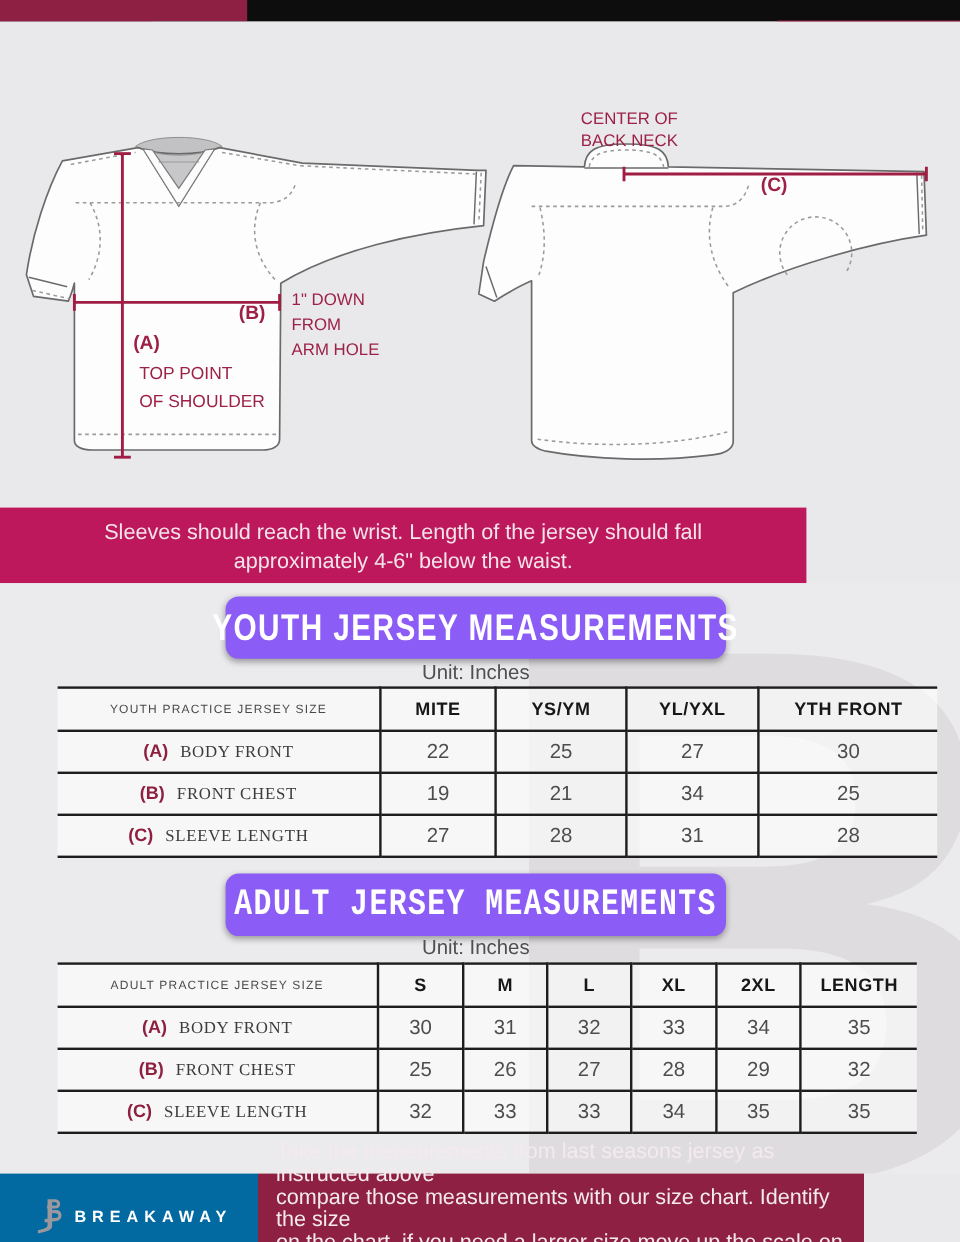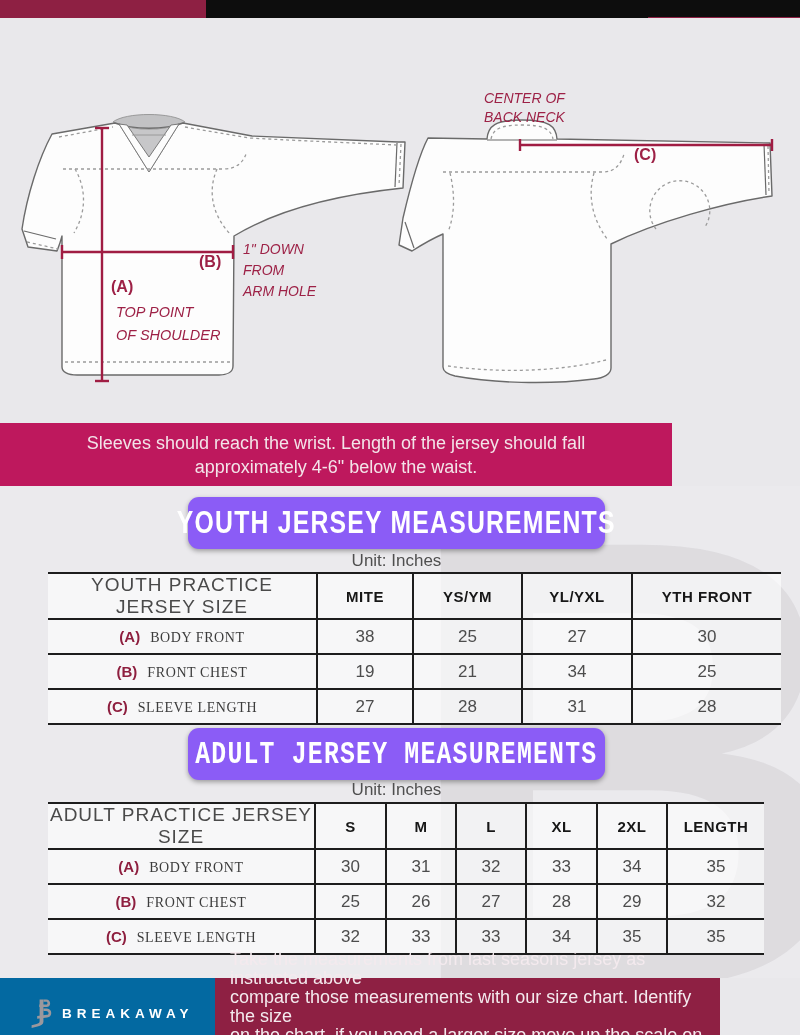--- a/index.html
+++ b/index.html
@@ -22,21 +22,21 @@
   .year-box{
     position:absolute;left:648px;top:17px;width:152px;height:51px;background:#8e2043;
     display:flex;align-items:center;justify-content:center;
     color:#f7eef1;font-weight:bold;font-size:21px;letter-spacing:3px;white-space:nowrap;
   }
   .logo-top{position:absolute;left:33px;top:26px;}
   
   .diagram{position:absolute;left:0;top:18px;width:800px;height:405px;background:#e9e8eb;}
   .jersey-svg{position:absolute;}
   .diag-label{position:absolute;color:#9d2146;white-space:pre-line;line-height:21px;font-size:14px;}
-  .diag-label.italic{font-style:italic;}
+  .diag-label.italic{}
   .diag-key{position:absolute;color:#9d2146;font-weight:bold;font-size:16px;}
   
   .banner{
     position:absolute;left:0;top:423px;width:672px;height:63px;background:#be185d;
     display:flex;align-items:center;justify-content:center;text-align:center;
     color:#f3e4e9;font-size:18px;line-height:24px;white-space:pre-line;
   }
   
   .lower{position:absolute;left:0;top:486px;width:800px;height:492px;background:#ebeaed;overflow:hidden;}
   .watermark{
@@ -60,21 +60,21 @@
   }
   table.size-table th,table.size-table td{
     border:2px solid #1d1d1d;background:rgba(255,255,255,0.62);
     text-align:center;vertical-align:middle;padding:0;
   }
   table.size-table th:first-child,table.size-table td:first-child{border-left:none;}
   table.size-table th:last-child,table.size-table td:last-child{border-right:none;}
   table.size-table thead tr{height:36px;}
   table.size-table tbody tr{height:35px;}
   th.c-label{
-    font-weight:normal;color:#4a4a4a;font-size:19px;letter-spacing:1px;
+    font-weight:normal;color:#4a4a4a;font-size:10px;letter-spacing:1px;
   }
   th.c-size{color:#171717;font-size:15px;letter-spacing:0.5px;}
   td.c-label{text-align:left;padding-left:21px;}
   td.c-label .key{color:#8e1f3f;font-weight:bold;font-size:15px;}
   td.c-label .lbl{color:#3c3c3c;font-size:14px;letter-spacing:0.6px;margin-left:10px;font-family:Liberation Serif, serif;}
   td.c-val{color:#4d4d4d;font-size:17px;}
   
   .footer{position:absolute;left:0;top:978px;width:800px;height:57px;}
   .footer-left{
     position:absolute;left:0;top:0;width:215px;height:71px;background:#0369a1;
@@ -214,21 +214,21 @@
             <th class="c-label">YOUTH PRACTICE JERSEY SIZE</th>
             <th class="c-size">MITE</th>
             <th class="c-size">YS/YM</th>
             <th class="c-size">YL/YXL</th>
             <th class="c-size">YTH FRONT</th>
           </tr>
         </thead>
         <tbody>
           <tr>
             <td class="c-label"><span class="key">(A)</span><span class="lbl">BODY FRONT</span></td>
-            <td class="c-val">38</td>
+            <td class="c-val">22</td>
             <td class="c-val">25</td>
             <td class="c-val">27</td>
             <td class="c-val">30</td>
           </tr>
           <tr>
             <td class="c-label"><span class="key">(B)</span><span class="lbl">FRONT CHEST</span></td>
             <td class="c-val">19</td>
             <td class="c-val">21</td>
             <td class="c-val">34</td>
             <td class="c-val">25</td>

